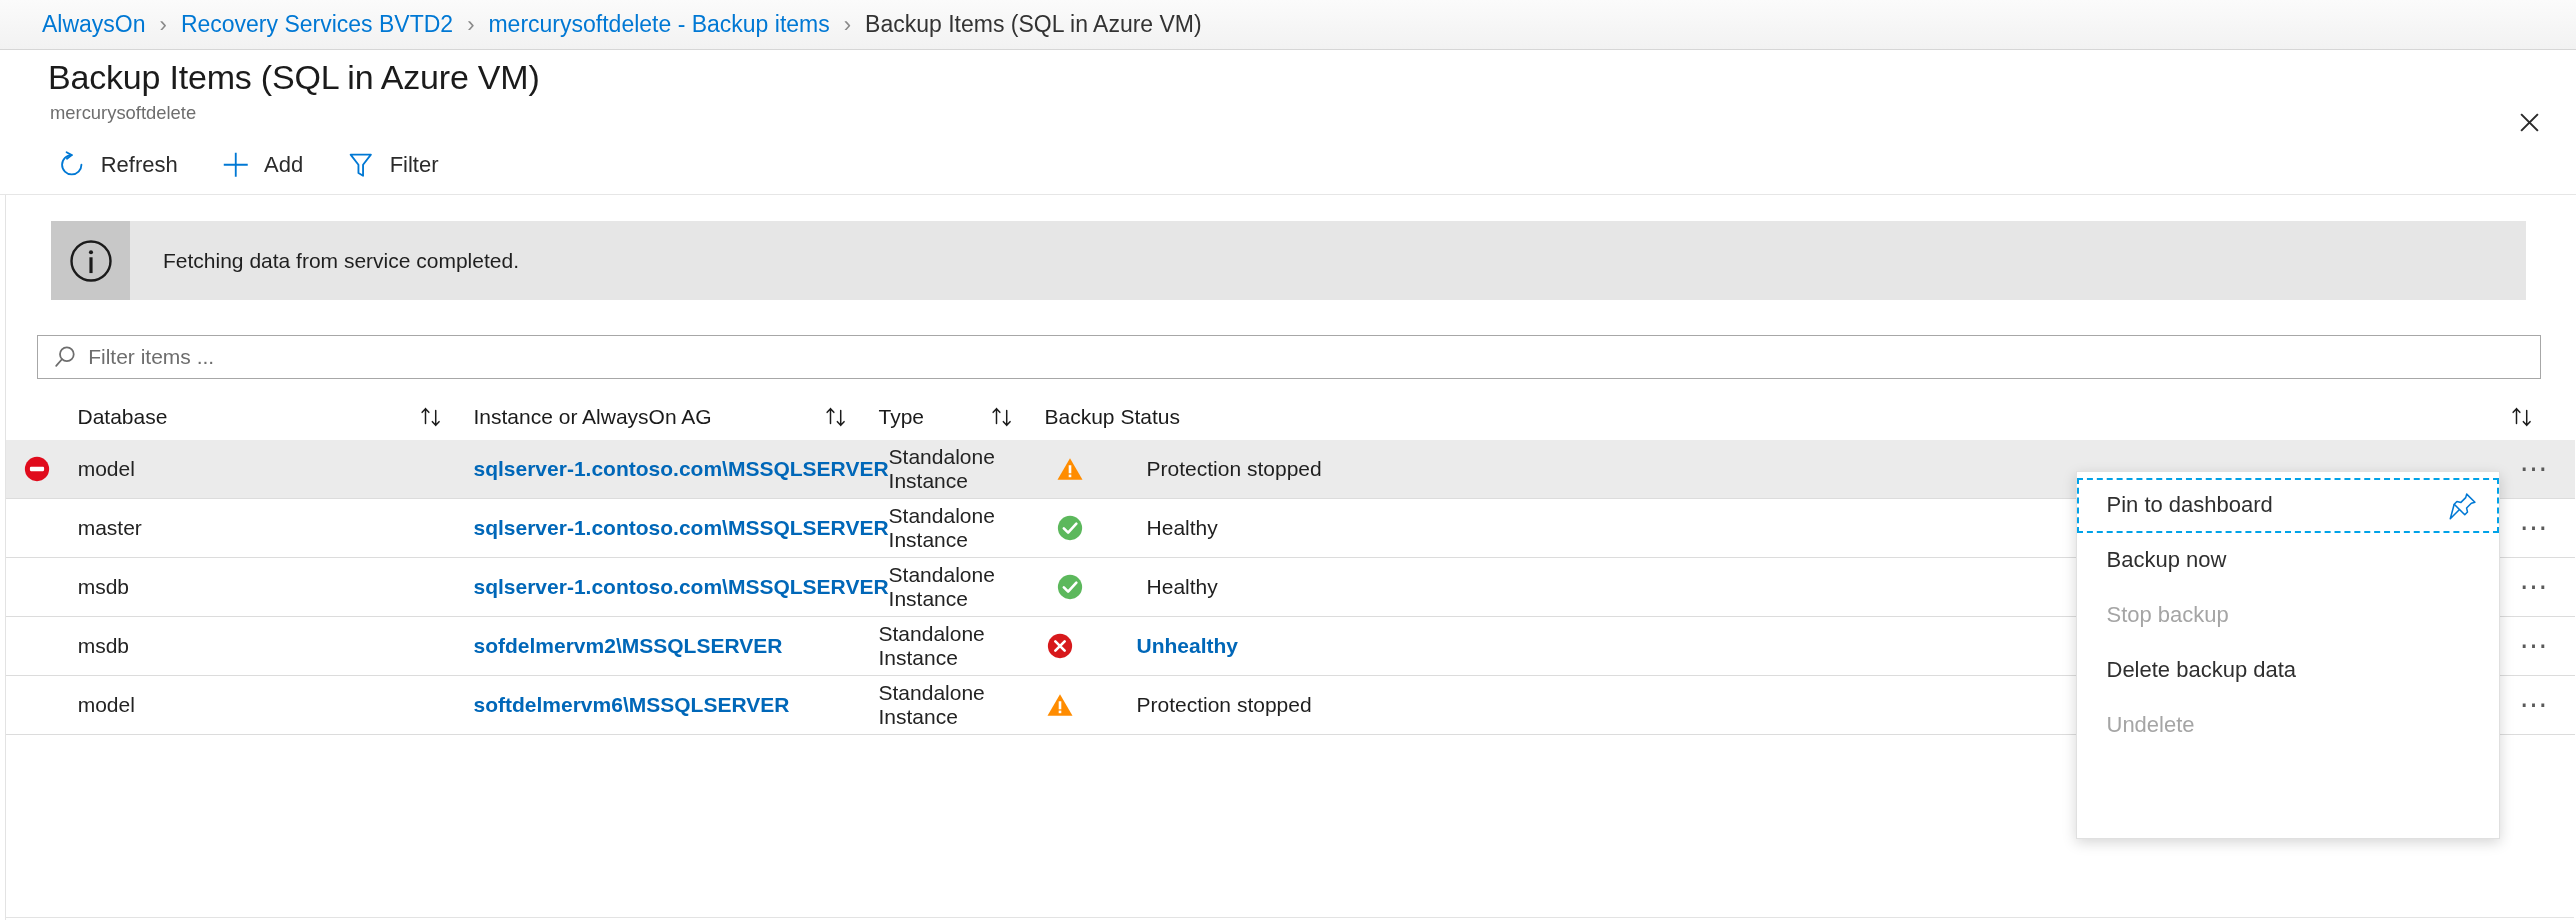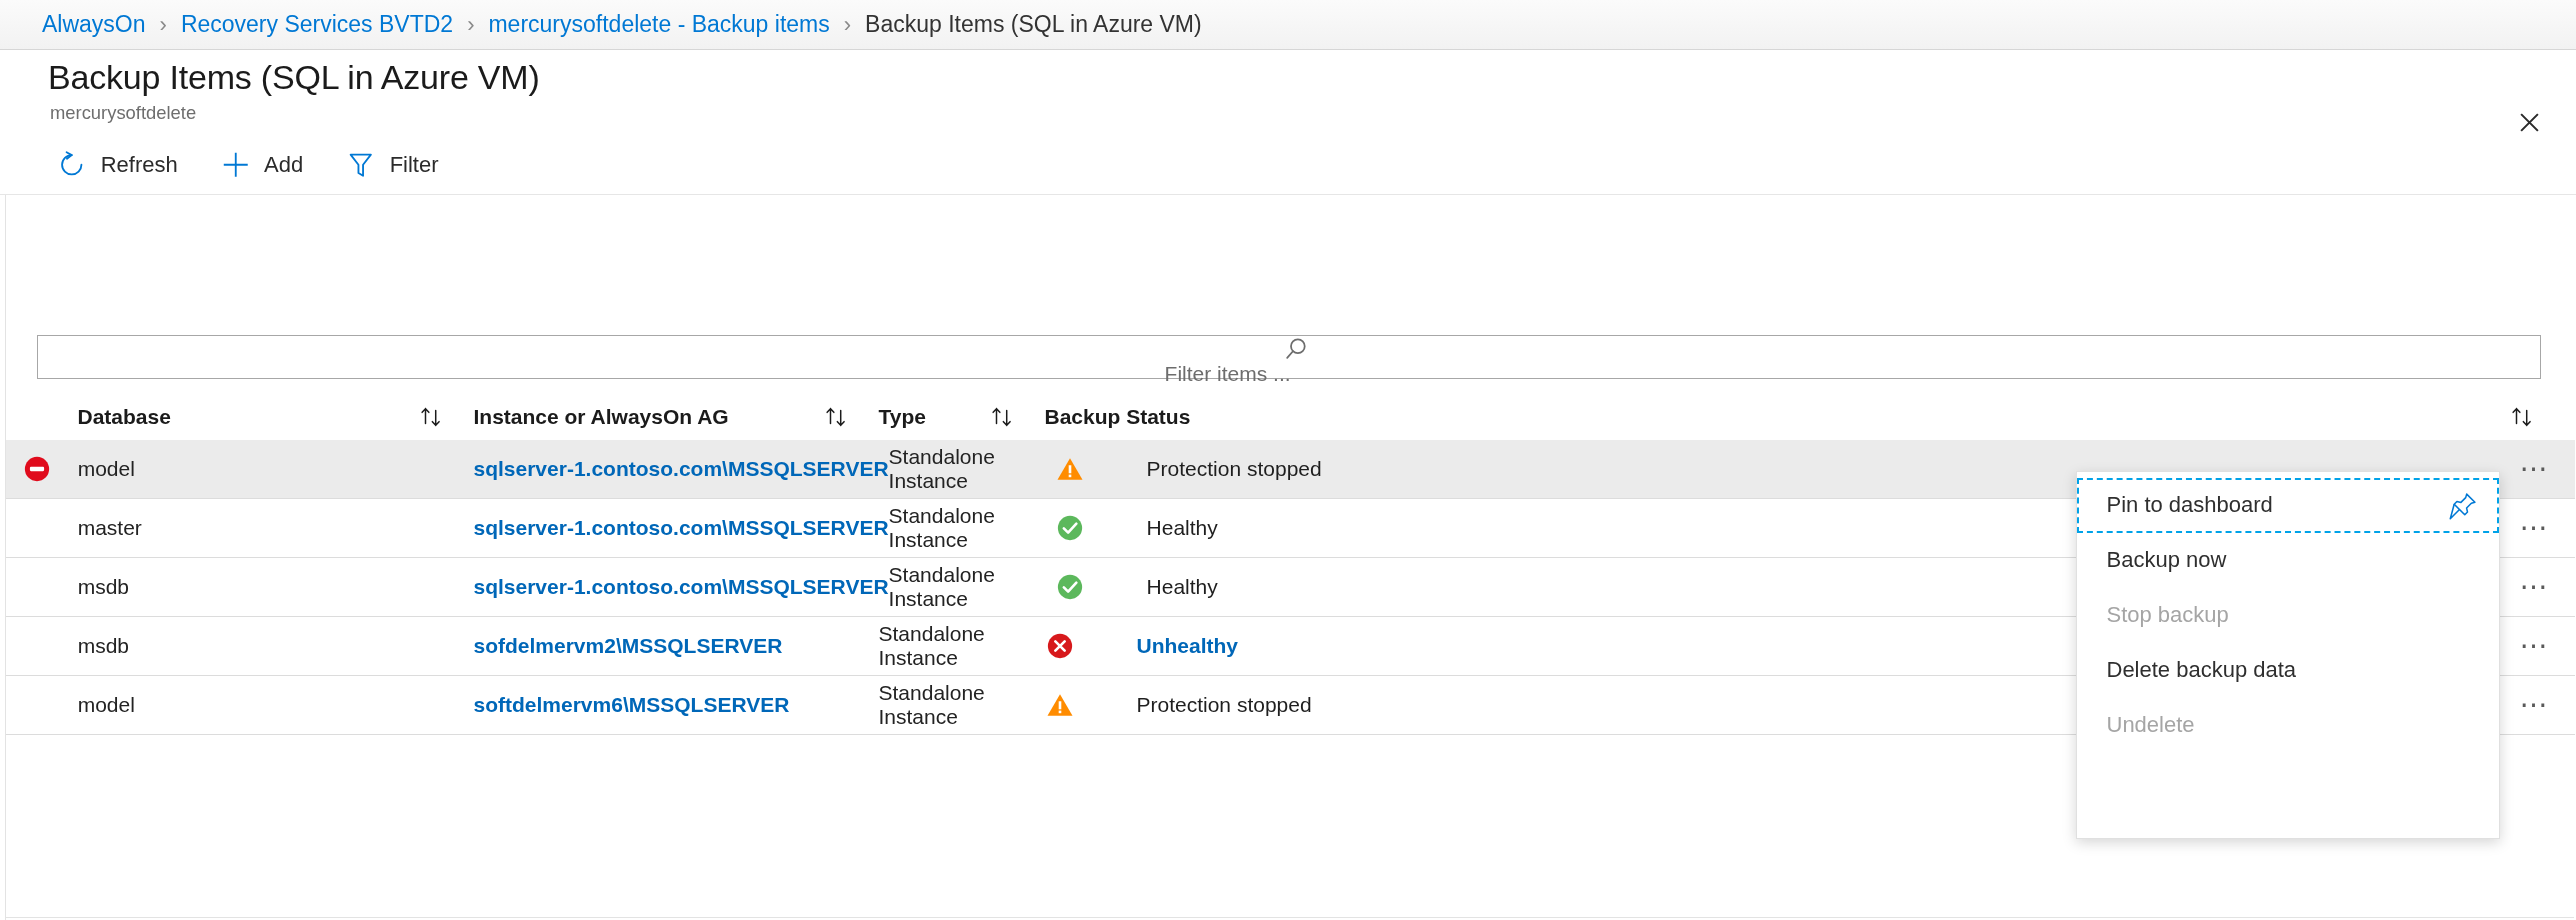--- a/index.html
+++ b/index.html
@@ -70,34 +70,34 @@
     width: 79px; height: 79px; background: #c8c8c8;
     display: flex; align-items: center; justify-content: center; flex: 0 0 79px;
   }
   .banner-ico svg { display: block; }
   .banner-text { font-size: 21px; color: #1f1f1f; margin-left: 33px; }
 
   
   .filterbox {
     position: absolute; left: 37px; top: 335px; width: 2504px; height: 44px;
     border: 0.9px solid #a7a7a7; background: #fff;
-    display: flex; align-items: center; padding-left: 13px; cursor: text; flex-direction: column;
+    display: flex; align-items: center; padding-left: 13px; cursor: text;
   }
   .filterbox .sic { width: 28px; height: 28px; display:flex; align-items:center; justify-content:center; }
   .filterbox input {
     border: 0; outline: 0; margin-left: 9.2px; flex: 1;
     font-family: "Liberation Sans", sans-serif; font-size: 21px; color: #323130; background: transparent;
   }
   .filterbox input::placeholder { color: #6d6d6d; }
 
   
   .tbl { position: absolute; left: 5.5px; top: 394px; width: 2569px; }
   .thead {
     display: flex; align-items: center; height: 46px;
-    font-size: 21px; color: #1b1b1b; font-weight: 700;
+    font-size: 21px; color: #1b1b1b; font-weight: 400;
   }
   .trow {
     display: flex; align-items: center; height: 59px;
     border-bottom: 0.9px solid #dcdcdc; font-size: 21px; color: #232323;
     cursor: pointer; position: relative;
   }
   .trow.selected { background: #ebebeb; }
 
   .c-icon  { flex: 0 0 63px; display:flex; align-items:center; justify-content:center; }
   .c-db    { flex: 0 0 405px; padding-left: 9.2px; }
@@ -190,20 +190,30 @@
           <path d="M5 5 L27 5 L18.5 16 L18.5 28 L13.5 25 L13.5 16 Z" stroke="#0078d4" stroke-width="2" fill="none" stroke-linejoin="round"></path>
         </svg>
       </span>
       <span>Filter</span>
     </div>
   </div>
 
   <div class="blade-rule"></div>
   <div class="blade-bottom"></div>
 
+  <div class="banner">
+    <div class="banner-ico">
+      <svg width="52" height="52" viewBox="0 0 56 56" aria-hidden="true">
+        <circle cx="28" cy="28" r="21" stroke="#1b1b1b" stroke-width="2.6" fill="none"></circle>
+        <circle cx="28" cy="18.5" r="2.2" fill="#1b1b1b"></circle>
+        <rect x="26.3" y="24" width="3.4" height="17" fill="#1b1b1b"></rect>
+      </svg>
+    </div>
+    <div class="banner-text">Fetching data from service completed.</div>
+  </div>
 
   <div class="filterbox">
     <span class="sic">
       <svg width="26" height="26" viewBox="0 0 28 28" aria-hidden="true">
         <circle cx="16" cy="11" r="7.4" stroke="#6d6d6d" stroke-width="1.9" fill="none"></circle>
         <path d="M10.7 16.4 L4.5 23.6" stroke="#6d6d6d" stroke-width="1.9" stroke-linecap="round"></path>
       </svg>
     </span>
     <input type="text" placeholder="Filter items ..." value="" style="">
   </div>

